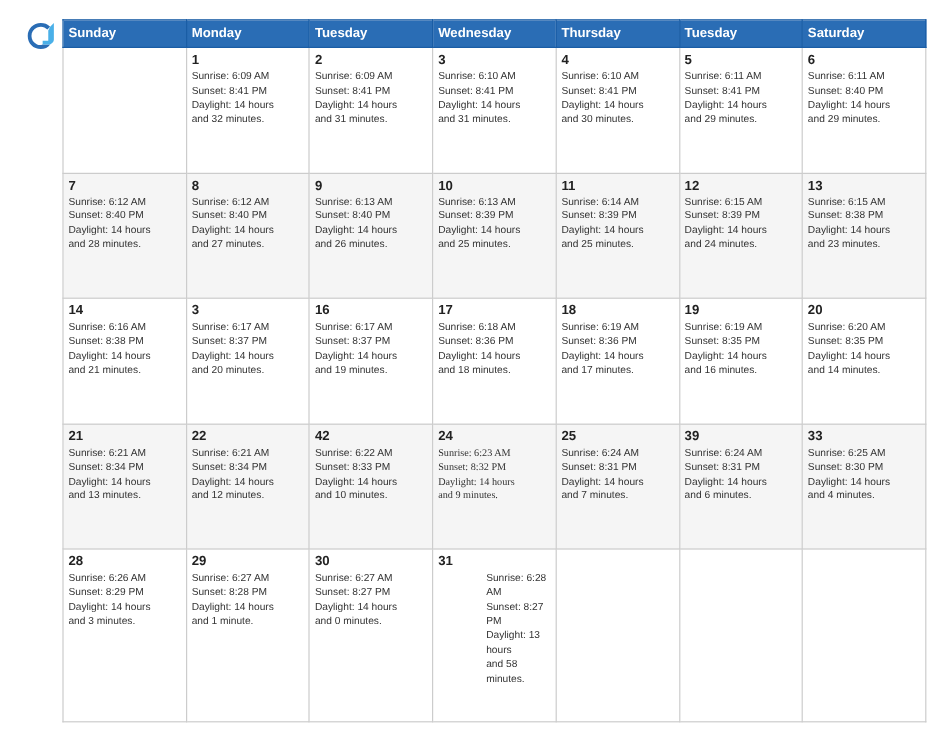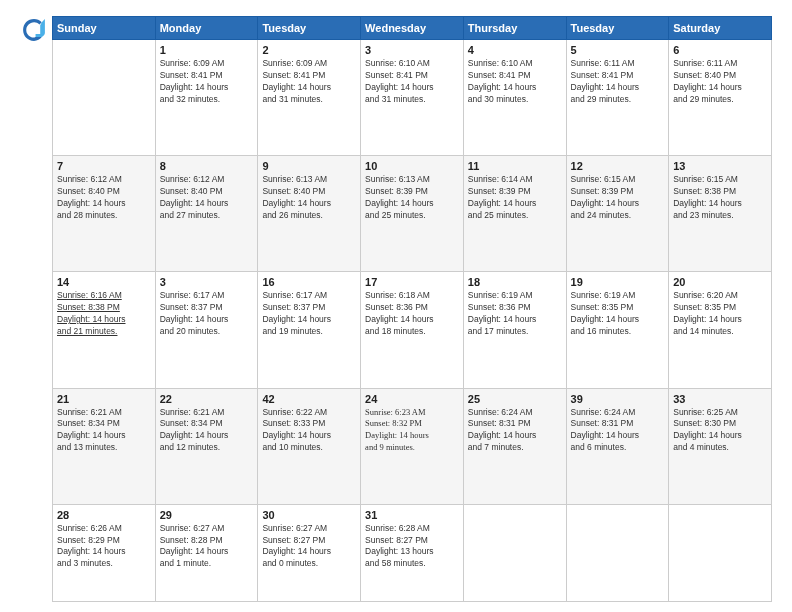--- a/index.html
+++ b/index.html
@@ -235,21 +235,21 @@
             <div class="day-number">13</div>
             <div class="day-info" style="white-space: pre-line;">Sunrise: 6:15 AM
 Sunset: 8:38 PM
 Daylight: 14 hours
 and 23 minutes.</div>
           </td>
         </tr>
         <tr>
           <td>
             <div class="day-number">14</div>
-            <div class="day-info" style="white-space: pre-line; text-decoration: underline;">Sunrise: 6:16 AM
+            <div class="day-info" style="white-space: pre-line;">Sunrise: 6:16 AM
 Sunset: 8:38 PM
 Daylight: 14 hours
 and 21 minutes.</div>
           </td>
           <td>
             <div class="day-number">3</div>
             <div class="day-info" style="white-space: pre-line;">Sunrise: 6:17 AM
 Sunset: 8:37 PM
 Daylight: 14 hours
 and 20 minutes.</div>
@@ -358,21 +358,21 @@
           </td>
           <td>
             <div class="day-number">30</div>
             <div class="day-info" style="white-space: pre-line;">Sunrise: 6:27 AM
 Sunset: 8:27 PM
 Daylight: 14 hours
 and 0 minutes.</div>
           </td>
           <td>
             <div class="day-number">31</div>
-            <div class="day-info" style="white-space: pre-line;">Sunrise: 6:28 AM
+            <div class="day-info" style="white-space: pre-line; margin-left: 40px;">Sunrise: 6:28 AM
 Sunset: 8:27 PM
 Daylight: 13 hours
 and 58 minutes.</div>
           </td>
           <td class="empty-cell"></td>
           <td class="empty-cell"></td>
           <td class="empty-cell"></td>
         </tr>
       </tbody>
   </table>

